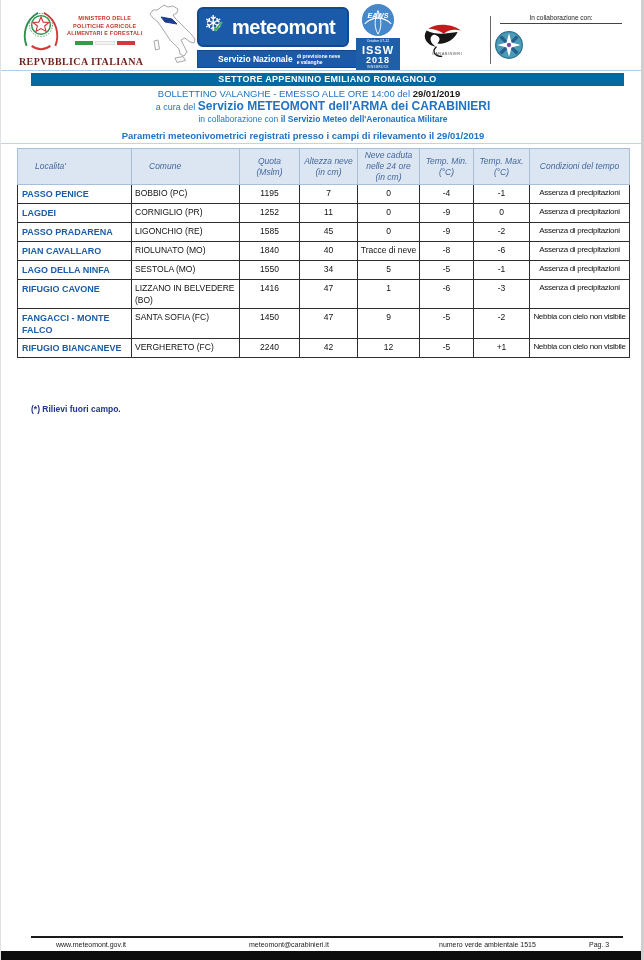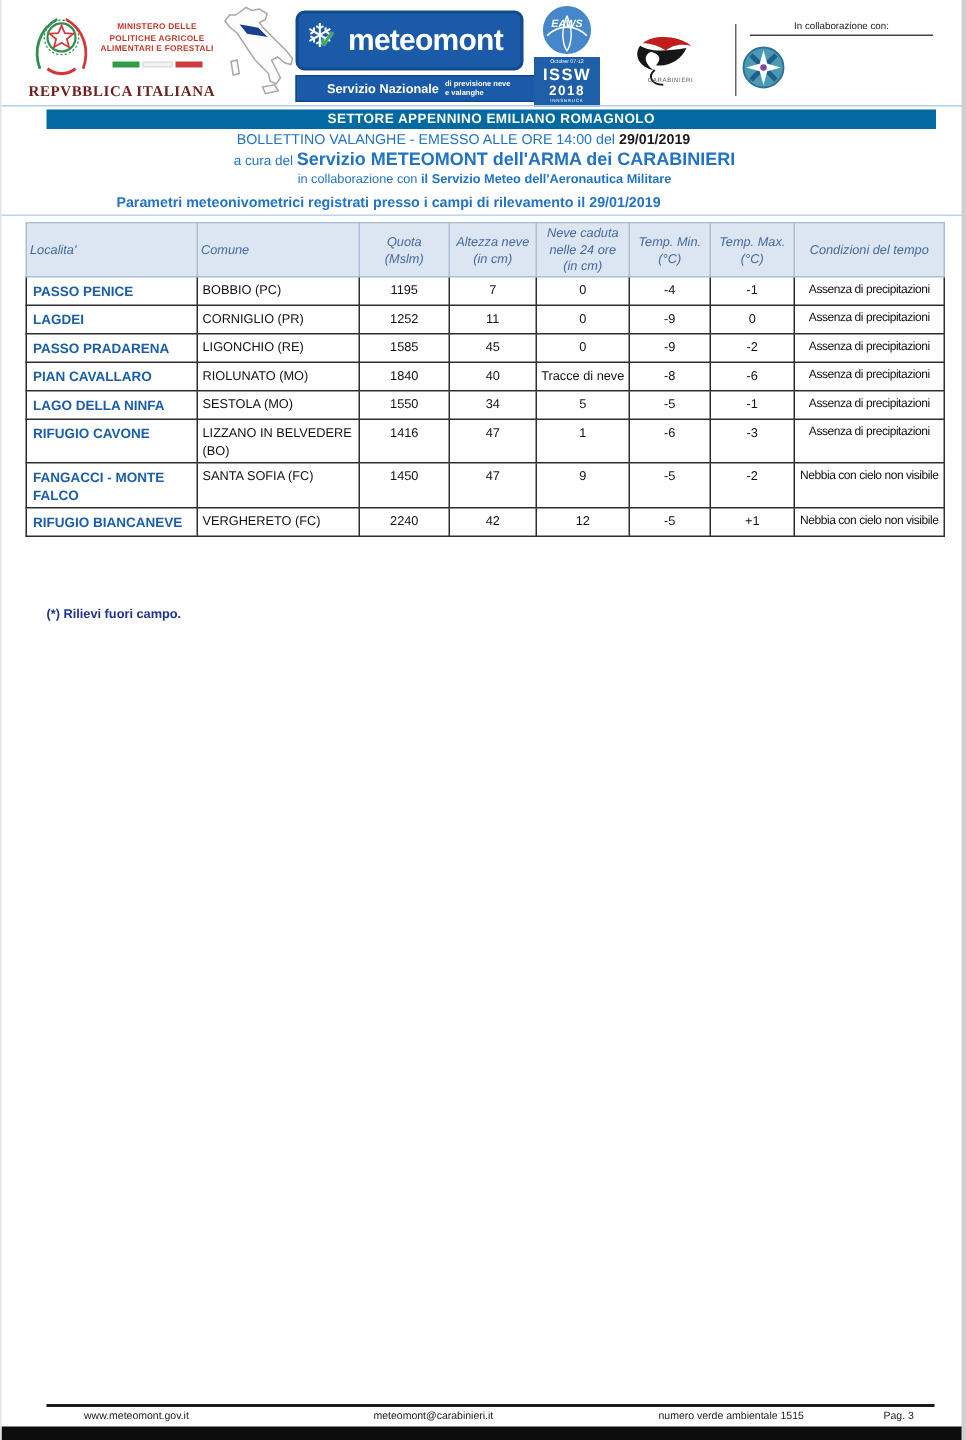--- a/index.html
+++ b/index.html
@@ -55,29 +55,29 @@
   .sector-banner{position:absolute;left:30px;top:73px;width:593px;height:13px;background:#0369a1;
                  color:#fff;font-weight:bold;font-size:9px;letter-spacing:.3px;text-align:center;line-height:13px;}
   .line-bulletin{position:absolute;left:0;top:88px;width:616px;text-align:center;
                  font-size:9.5px;color:#2273c4;}
   .line-bulletin b{color:#1a1a1a;}
   .line-cura{position:absolute;left:0;top:99px;width:644px;text-align:center;color:#2273c4;font-size:9px;}
   .line-cura .main{font-weight:bold;font-size:12px;}
   .line-collab{position:absolute;left:0;top:114px;width:644px;text-align:center;color:#2273c4;font-size:8.5px;}
   .line-collab .main{font-weight:bold;}
   .table-caption{position:absolute;left:0;top:130px;width:516px;text-align:center;color:#2273c4;
-                 font-weight:bold;font-size:9.5px;}
+                 font-weight:bold;font-size:9.5px;padding-left:44px;}
   .hairline-mid{position:absolute;left:0;top:143px;width:644px;height:1px;background:#bcd4ec;}
 
   
   .tbl-wrap{position:absolute;left:16px;top:148px;width:612px;}
   table.data{border-collapse:collapse;width:612px;table-layout:fixed;}
   table.data th{background:#dce6f2;border:1px solid #aabfd6;color:#44689d;font-style:italic;font-weight:normal;
                 font-size:8.5px;line-height:1.3;vertical-align:middle;white-space:pre-line;height:32px;padding:1px 2px;text-align:center;}
-  table.data th.c0,table.data th.c1{text-align:left;padding-left:2px;}
+  table.data th.c0,table.data th.c1{text-align:left;padding-left:17px;}
   table.data td{border:1px solid #2e2e2e;background:#fff;font-size:8.5px;vertical-align:top;
                 padding:3px 2px 2px 2px;height:13px;text-align:center;line-height:1.35;}
   table.data td.c0{text-align:left;font-weight:bold;color:#1b5da8;font-size:9px;padding-left:4px;}
   table.data td.c1{text-align:left;padding-left:3px;color:#101010;}
   table.data td.c7{font-size:8px;letter-spacing:-.3px;padding-left:1px;padding-right:1px;}
   col.c0{width:114px;}col.c1{width:108px;}col.c2{width:60px;}col.c3{width:58px;}
   col.c4{width:62px;}col.c5{width:54px;}col.c6{width:56px;}col.c7{width:100px;}
 
   .note-line{position:absolute;left:30px;top:369px;font-weight:bold;font-size:8.5px;color:#20348f;margin-top:35px;}
 

